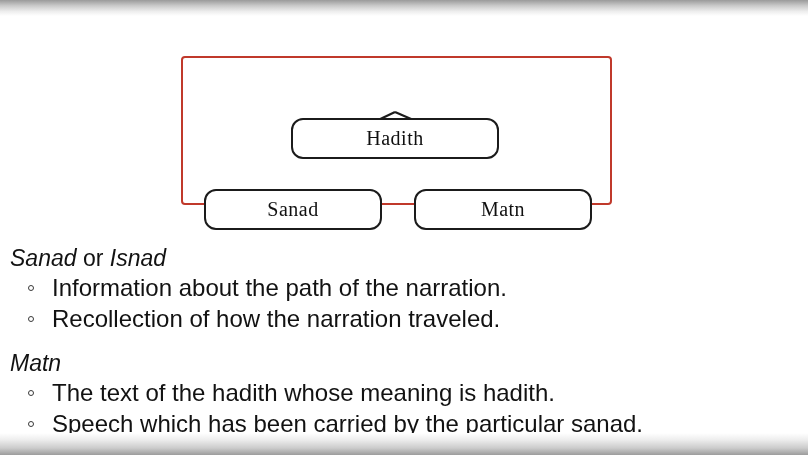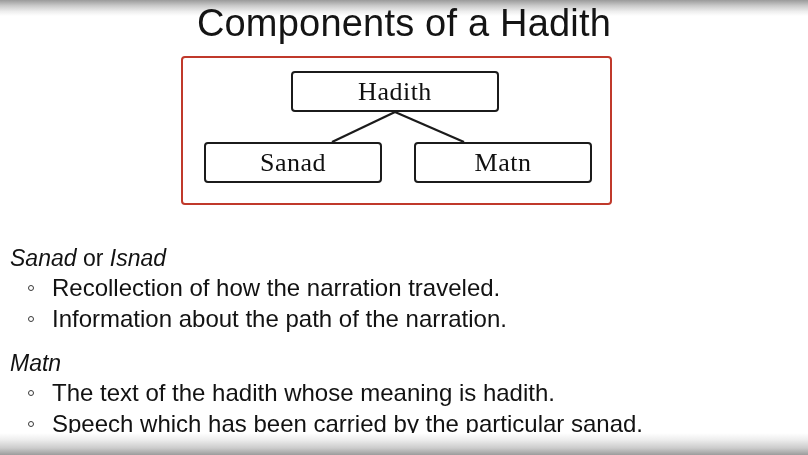--- a/index.html
+++ b/index.html
@@ -68,32 +68,33 @@
     position: absolute;
     left: 0;
     top: 0;
     width: 431px;
     height: 149px;
   }
 
   .node {
     position: absolute;
     border: 2px solid #1b1b1b;
-    border-radius: 4px;
+    border-radius: 12px;
     background: #ffffff;
     box-sizing: border-box;
     display: flex;
     align-items: center;
     justify-content: center;
     font-family: "Liberation Serif", "DejaVu Serif", serif;
-    font-size: 26px;
+    font-size: 20px;
     font-weight: 400;
     color: #101010;
     letter-spacing: 0.5px;
     z-index: 2;
+    margin-top: 47px;
   }
 
   .node.hadith {
     left: 108px;
     top: 13px;
     width: 208px;
     height: 41px;
   }
   .node.sanad {
     left: 21px;
@@ -169,21 +170,20 @@
     box-sizing: border-box;
   }
 </style>
 </head>
 <body>
 
 <div id="slide">
 
   <div class="edge-band top"></div>
 
-  <div class="slide-title">Components of a Hadith</div>
 
   <div class="diagram-frame">
     <div class="diagram-canvas">
 
       <svg class="connector-svg" viewBox="0 0 431 149">
         <line x1="212" y1="54" x2="149" y2="84" stroke="#1b1b1b" stroke-width="2.2"></line>
         <line x1="212" y1="54" x2="281" y2="84" stroke="#1b1b1b" stroke-width="2.2"></line>
       </svg>
 
       <div class="node hadith">Hadith</div>
@@ -193,22 +193,22 @@
       <div class="node matn">Matn</div>
 
     </div>
   </div>
 
   <div class="body-block sanad-block">
     <div class="section-heading">
       <span>Sanad</span><span class="plain">&nbsp;</span><span class="plain">or</span><span class="plain">&nbsp;</span><span>Isnad</span>
     </div>
     <ul class="bullet-list">
+      <li class="bullet-item">Information about the path of the narration.</li>
       <li class="bullet-item">Recollection of how the narration traveled.</li>
-      <li class="bullet-item">Information about the path of the narration.</li>
     </ul>
   </div>
 
   <div class="body-block matn-block">
     <div class="section-heading">Matn</div>
     <ul class="bullet-list">
       <li class="bullet-item">The text of the hadith whose meaning is hadith.</li>
       <li class="bullet-item">Speech which has been carried by the particular sanad.</li>
     </ul>
   </div>

